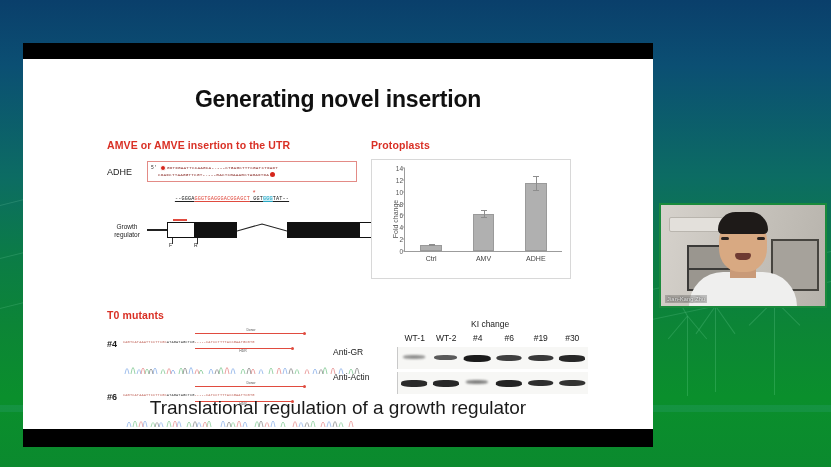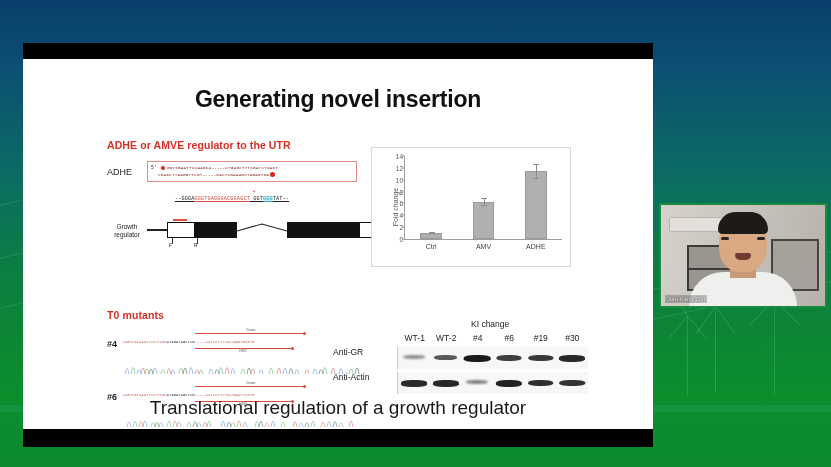--- a/index.html
+++ b/index.html
@@ -356,21 +356,21 @@
     </div>
     <div class="hbelt" style="top:405px; height:7px;"></div>
   </div>
 
   <div id="slide-shell">
     <div id="slide">
 
       <div class="slide-title">Generating novel insertion</div>
 
       <div class="panel" id="p-utr">
-        <div class="sec-head">ADHE or AMVE regulator to the UTR</div>
+        <div class="sec-head">AMVE or AMVE insertion to the UTR</div>
 
         <div class="seq-row">
           <div class="seq-label">ADHE</div>
           <div class="seq-box">
             <div class="seq-line">
               <span class="five">5'</span>
               <span class="dot ring"></span>
               <span>G=T=GAATTCCAAGCA-----CTGAGCTTTCGATCT=A=T</span>
             </div>
             <div class="seq-line" style="padding-left:7px;">
@@ -404,20 +404,21 @@
             <div class="g-box white" style="left:212px; width:18px;"></div>
             <div class="g-tick" style="left:25px; top:24px; height:6px;"></div>
             <div class="g-tick" style="left:50px; top:24px; height:6px;"></div>
             <div class="g-mark" style="left:22px; top:28px;">F</div>
             <div class="g-mark" style="left:47px; top:28px;">R</div>
           </div>
         </div>
       </div>
 
       <div class="panel" id="p-proto">
+        <div class="sec-head">Protoplasts</div>
         <div class="chart-card">
           <div class="ylab">Fold change</div>
           <div class="plot" id="plot-area">
               <div class="ytick" style="top: 100%;">0</div>
               <div class="ytickline" style="top: 100%;"></div>
               <div class="ytick" style="top: 85.7143%;">2</div>
               <div class="ytickline" style="top: 85.7143%;"></div>
               <div class="ytick" style="top: 71.4286%;">4</div>
               <div class="ytickline" style="top: 71.4286%;"></div>
               <div class="ytick" style="top: 57.1429%;">6</div>

